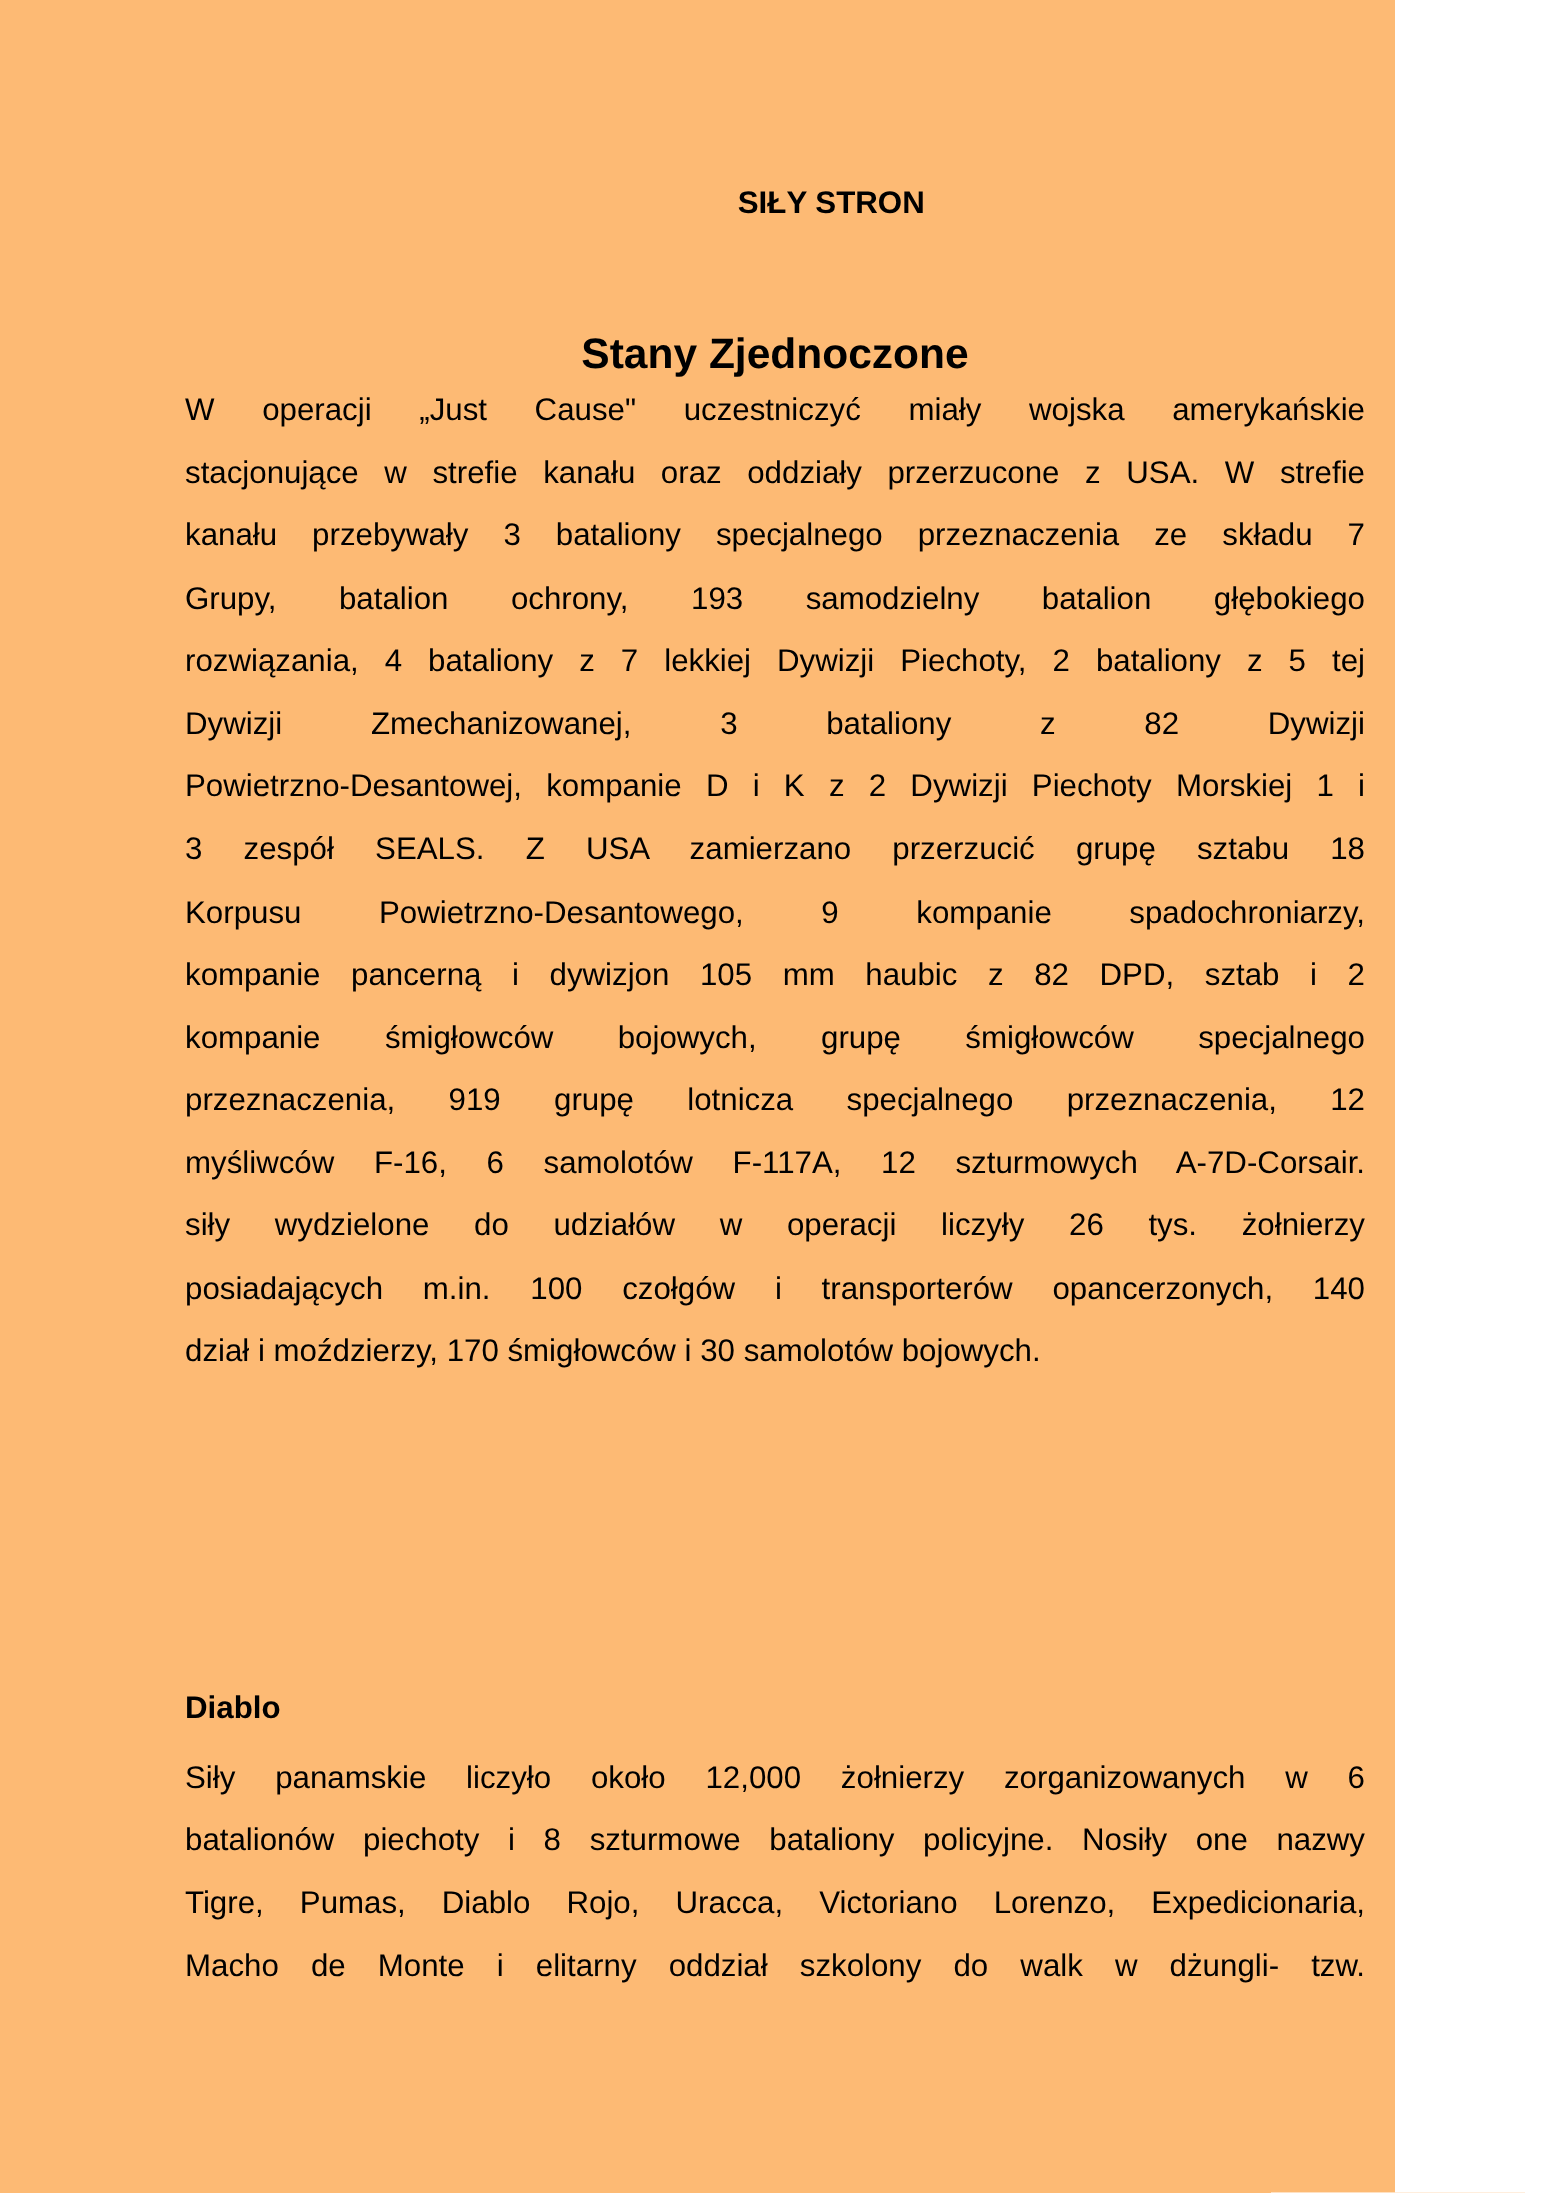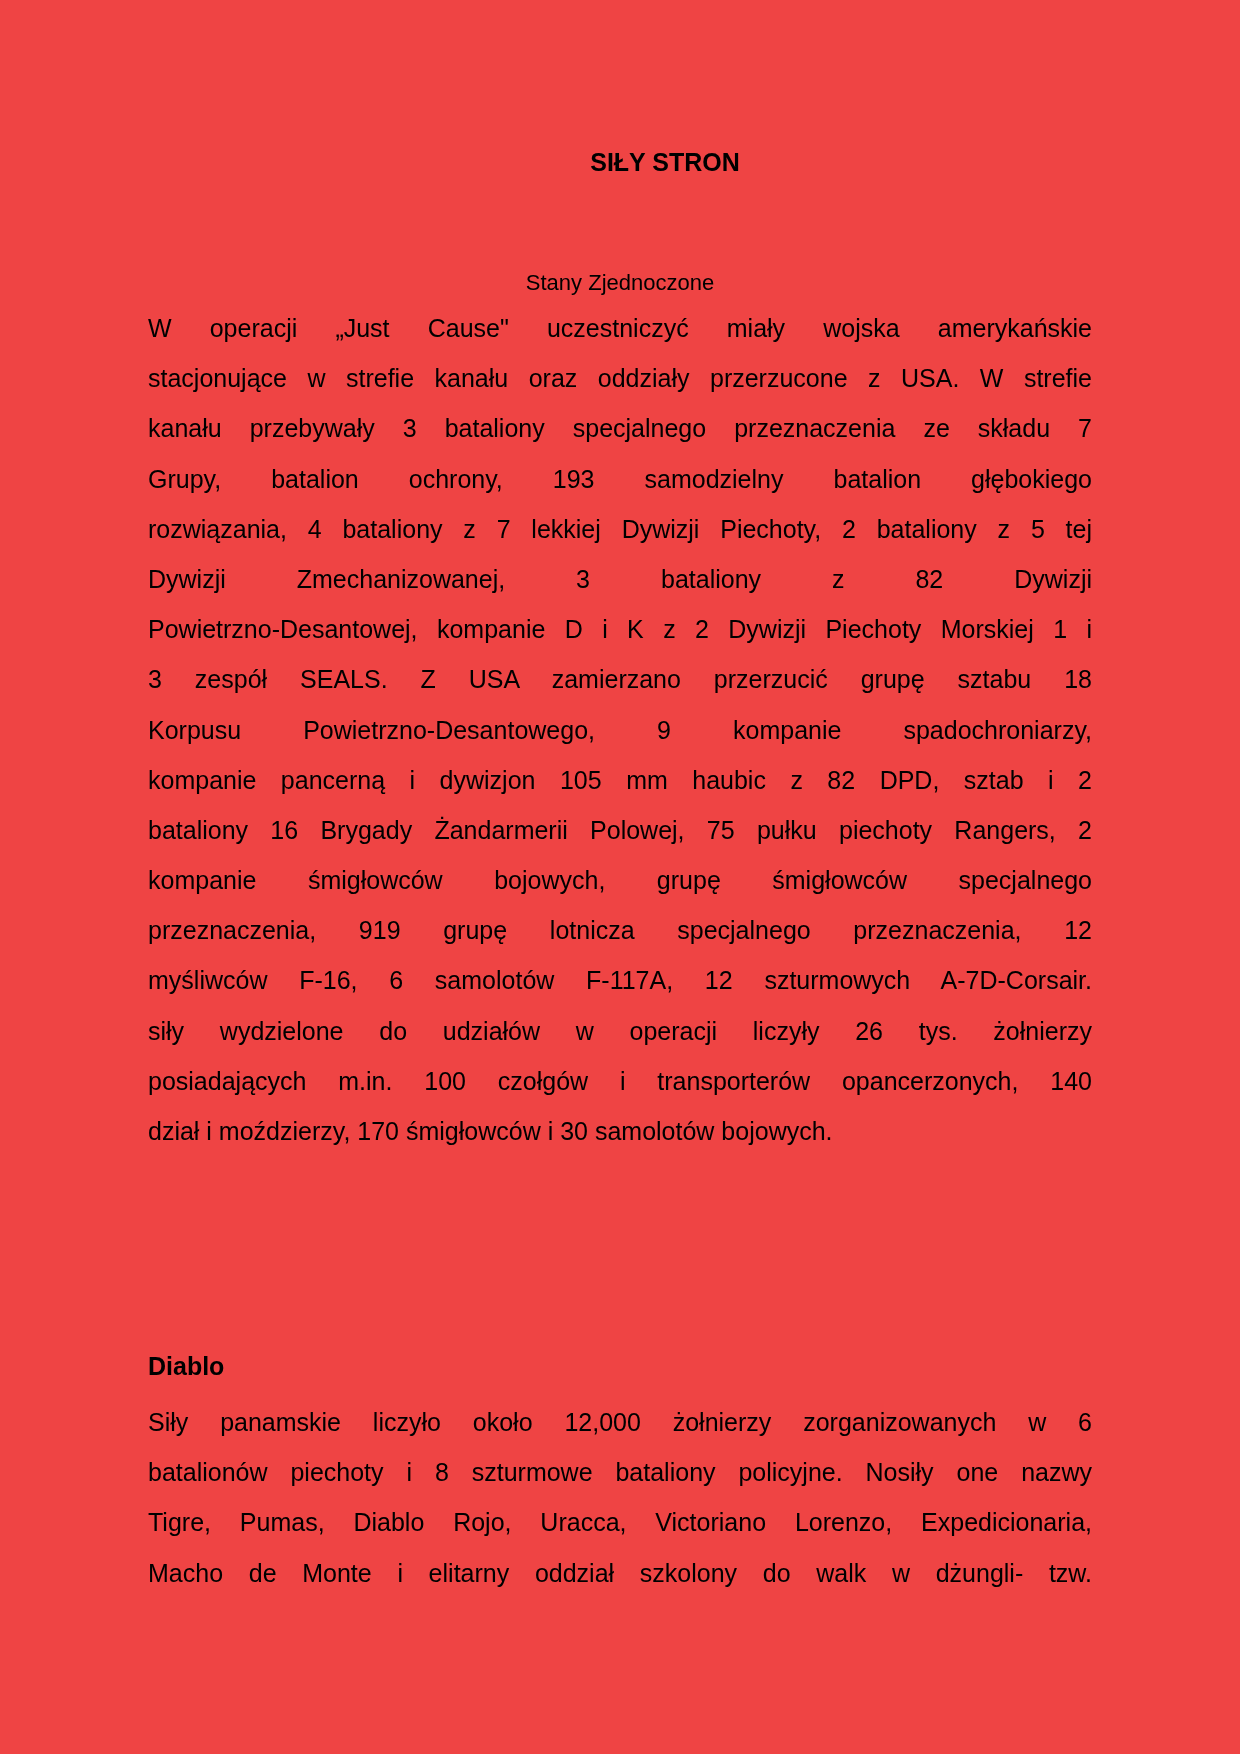--- a/index.html
+++ b/index.html
@@ -12,41 +12,41 @@
       height: 1754px;
       position: relative;
       overflow: hidden;
       font-family: "Liberation Sans", sans-serif;
       color: #000000;
     }
     .page {
       position: absolute;
       left: 0;
       top: 0;
-      width: 1240px;
+      width: 1116px;
       height: 1754px;
-      background: #ef4444;
+      background: #fdba74;
     }
     .doc-title {
       position: absolute;
       left: 0;
       width: 1330px;
       top: 147px;
       text-align: center;
       font-weight: bold;
       font-size: 25px;
       line-height: 30px;
     }
     .section-heading-centered {
       position: absolute;
       left: 148px;
       width: 944px;
       text-align: center;
-      font-weight: normal;
-      font-size: 22px;
+      font-weight: bold;
+      font-size: 34px;
       line-height: 30px;
     }
     .section-heading-left {
       position: absolute;
       left: 148px;
       font-weight: bold;
       font-size: 25px;
       line-height: 30px;
     }
     .para {
@@ -80,21 +80,20 @@
     <span class="line">W operacji „Just Cause" uczestniczyć miały wojska amerykańskie</span>
     <span class="line">stacjonujące w strefie kanału oraz oddziały przerzucone z USA. W strefie</span>
     <span class="line">kanału przebywały 3 bataliony specjalnego przeznaczenia ze składu 7</span>
     <span class="line">Grupy, batalion ochrony, 193 samodzielny batalion głębokiego</span>
     <span class="line">rozwiązania, 4 bataliony z 7 lekkiej Dywizji Piechoty, 2 bataliony z 5 tej</span>
     <span class="line">Dywizji Zmechanizowanej, 3 bataliony z 82 Dywizji</span>
     <span class="line">Powietrzno-Desantowej, kompanie D i K z 2 Dywizji Piechoty Morskiej 1 i</span>
     <span class="line">3 zespół SEALS. Z USA zamierzano przerzucić grupę sztabu 18</span>
     <span class="line">Korpusu Powietrzno-Desantowego, 9 kompanie spadochroniarzy,</span>
     <span class="line">kompanie pancerną i dywizjon 105 mm haubic z 82 DPD, sztab i 2</span>
-    <span class="line">bataliony 16 Brygady Żandarmerii Polowej, 75 pułku piechoty Rangers, 2</span>
     <span class="line">kompanie śmigłowców bojowych, grupę śmigłowców specjalnego</span>
     <span class="line">przeznaczenia, 919 grupę lotnicza specjalnego przeznaczenia, 12</span>
     <span class="line">myśliwców F-16, 6 samolotów F-117A, 12 szturmowych A-7D-Corsair.</span>
     <span class="line">siły wydzielone do udziałów w operacji liczyły 26 tys. żołnierzy</span>
     <span class="line">posiadających m.in. 100 czołgów i transporterów opancerzonych, 140</span>
     <span class="line last">dział i moździerzy, 170 śmigłowców i 30 samolotów bojowych.</span>
   </div>
 
   <div class="section-heading-left" style="top:1351px;">Diablo</div>
 

